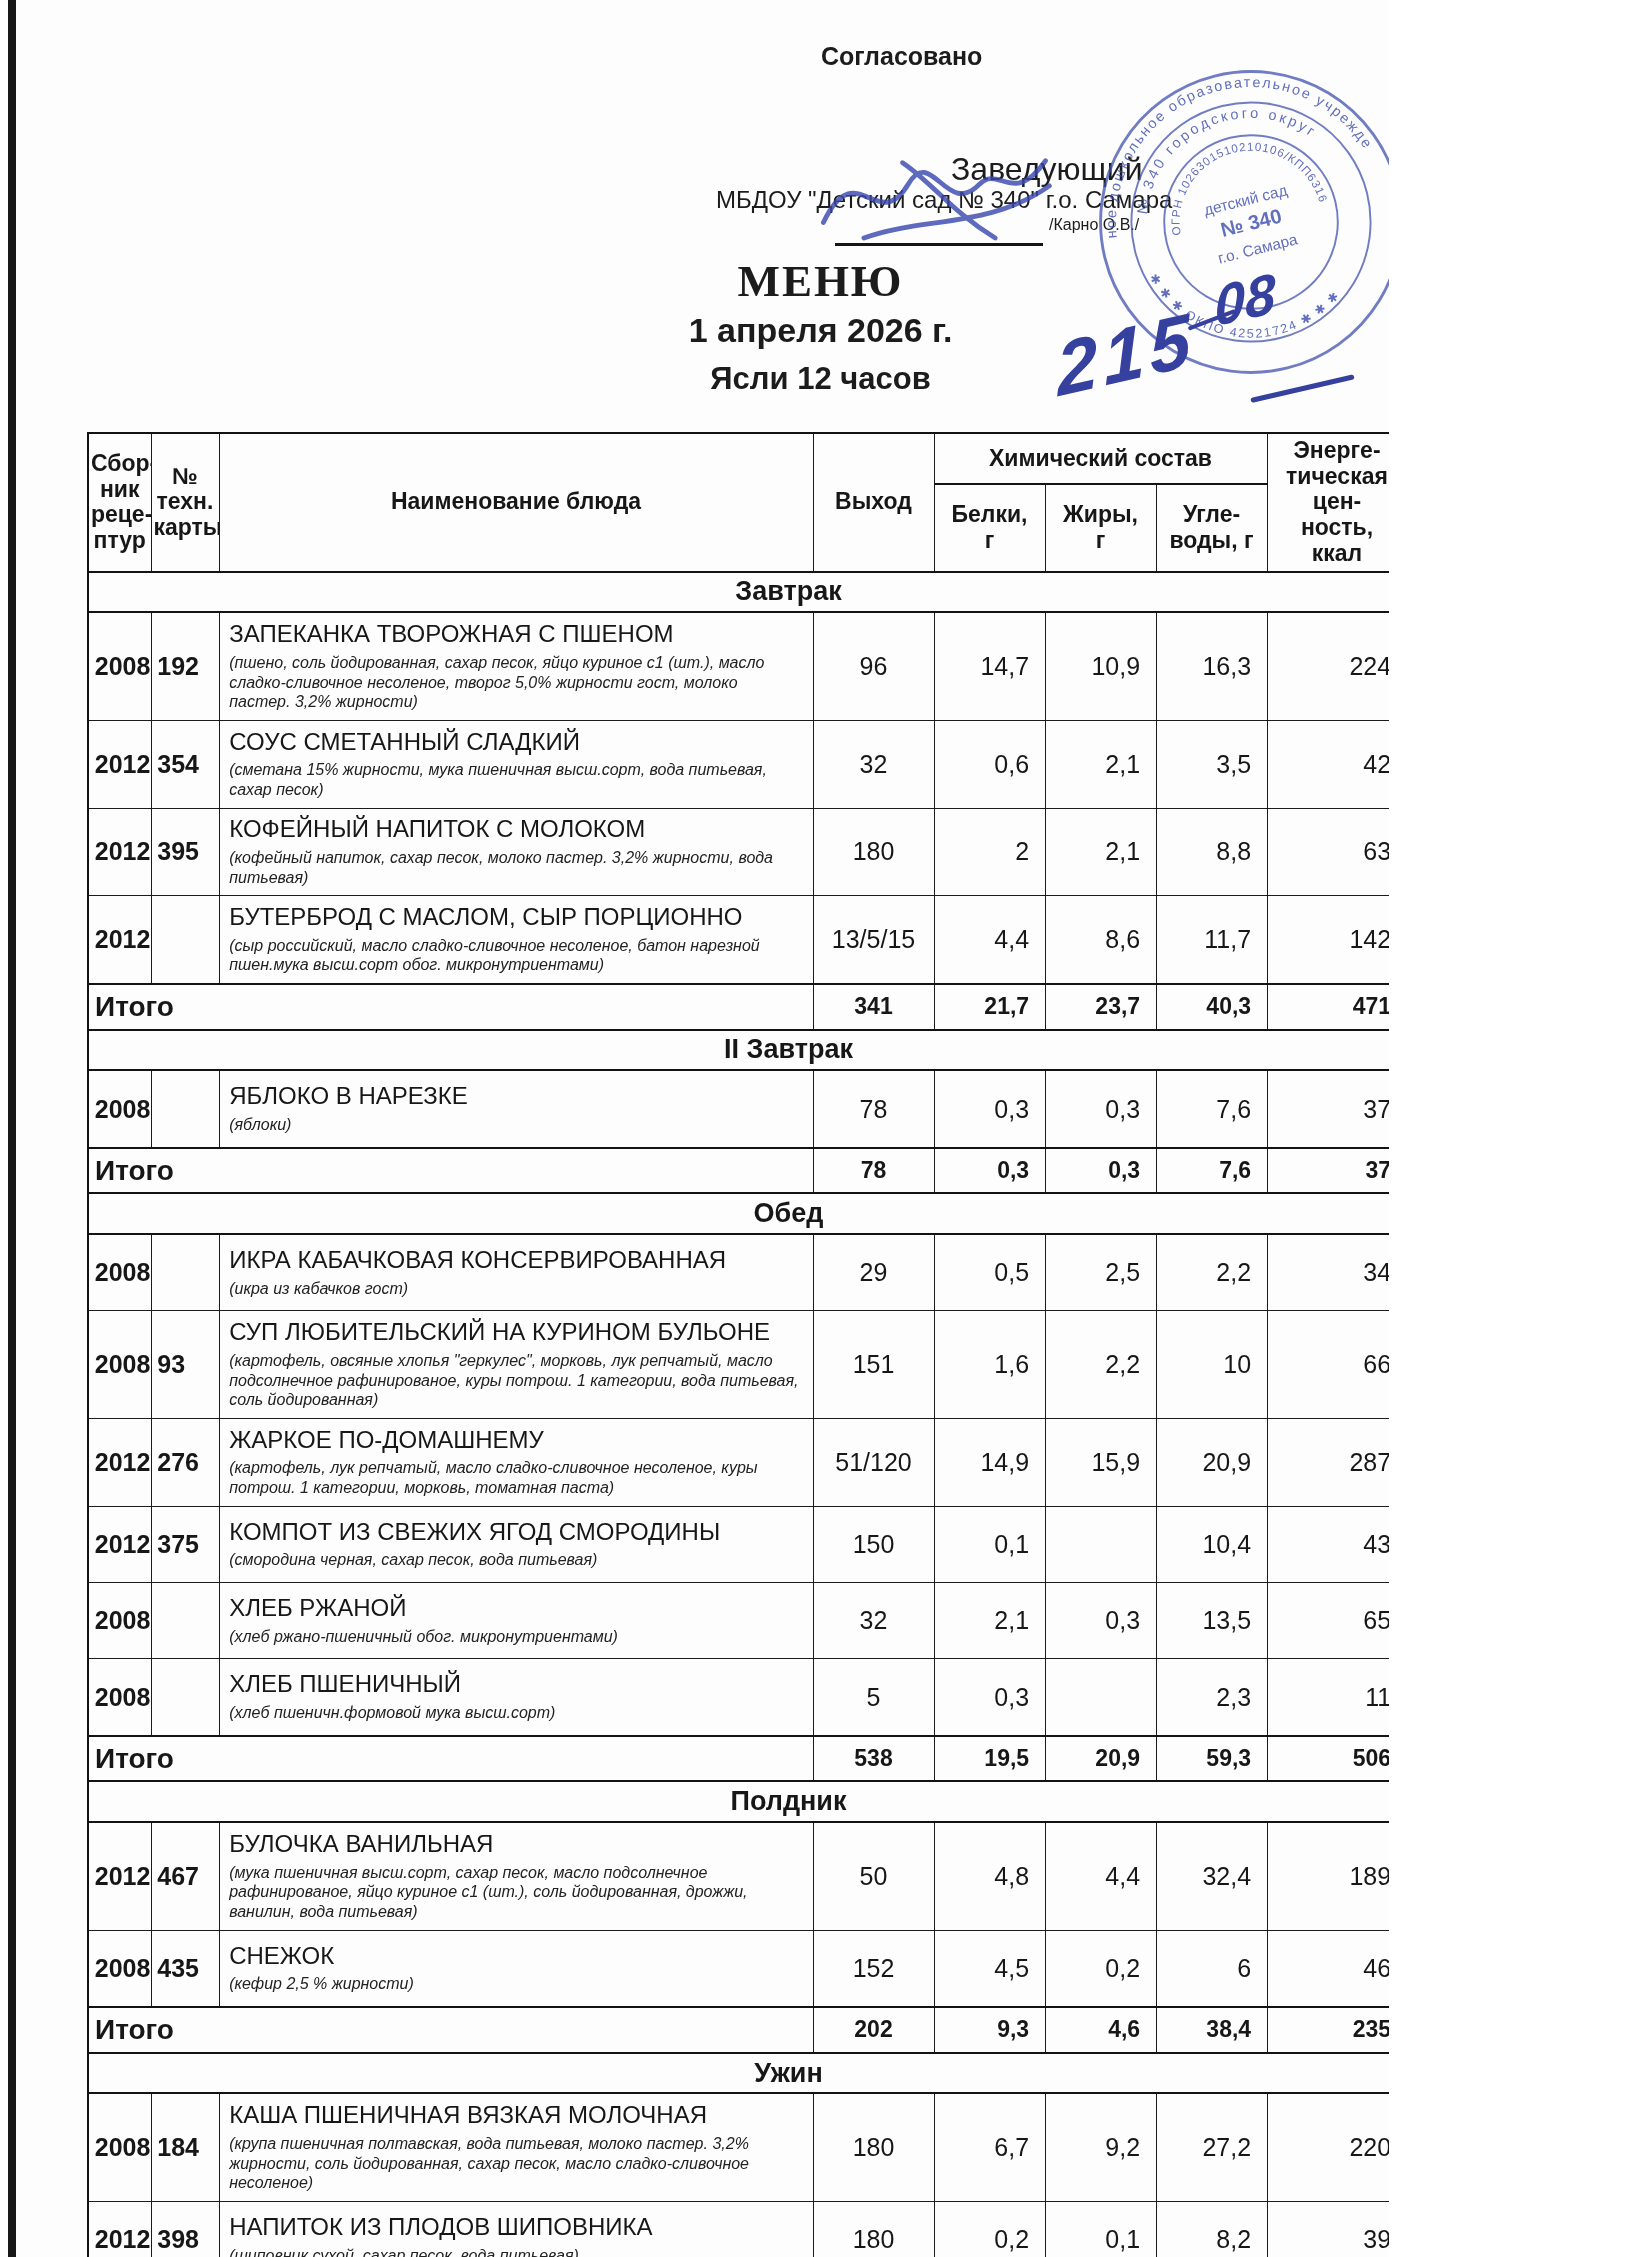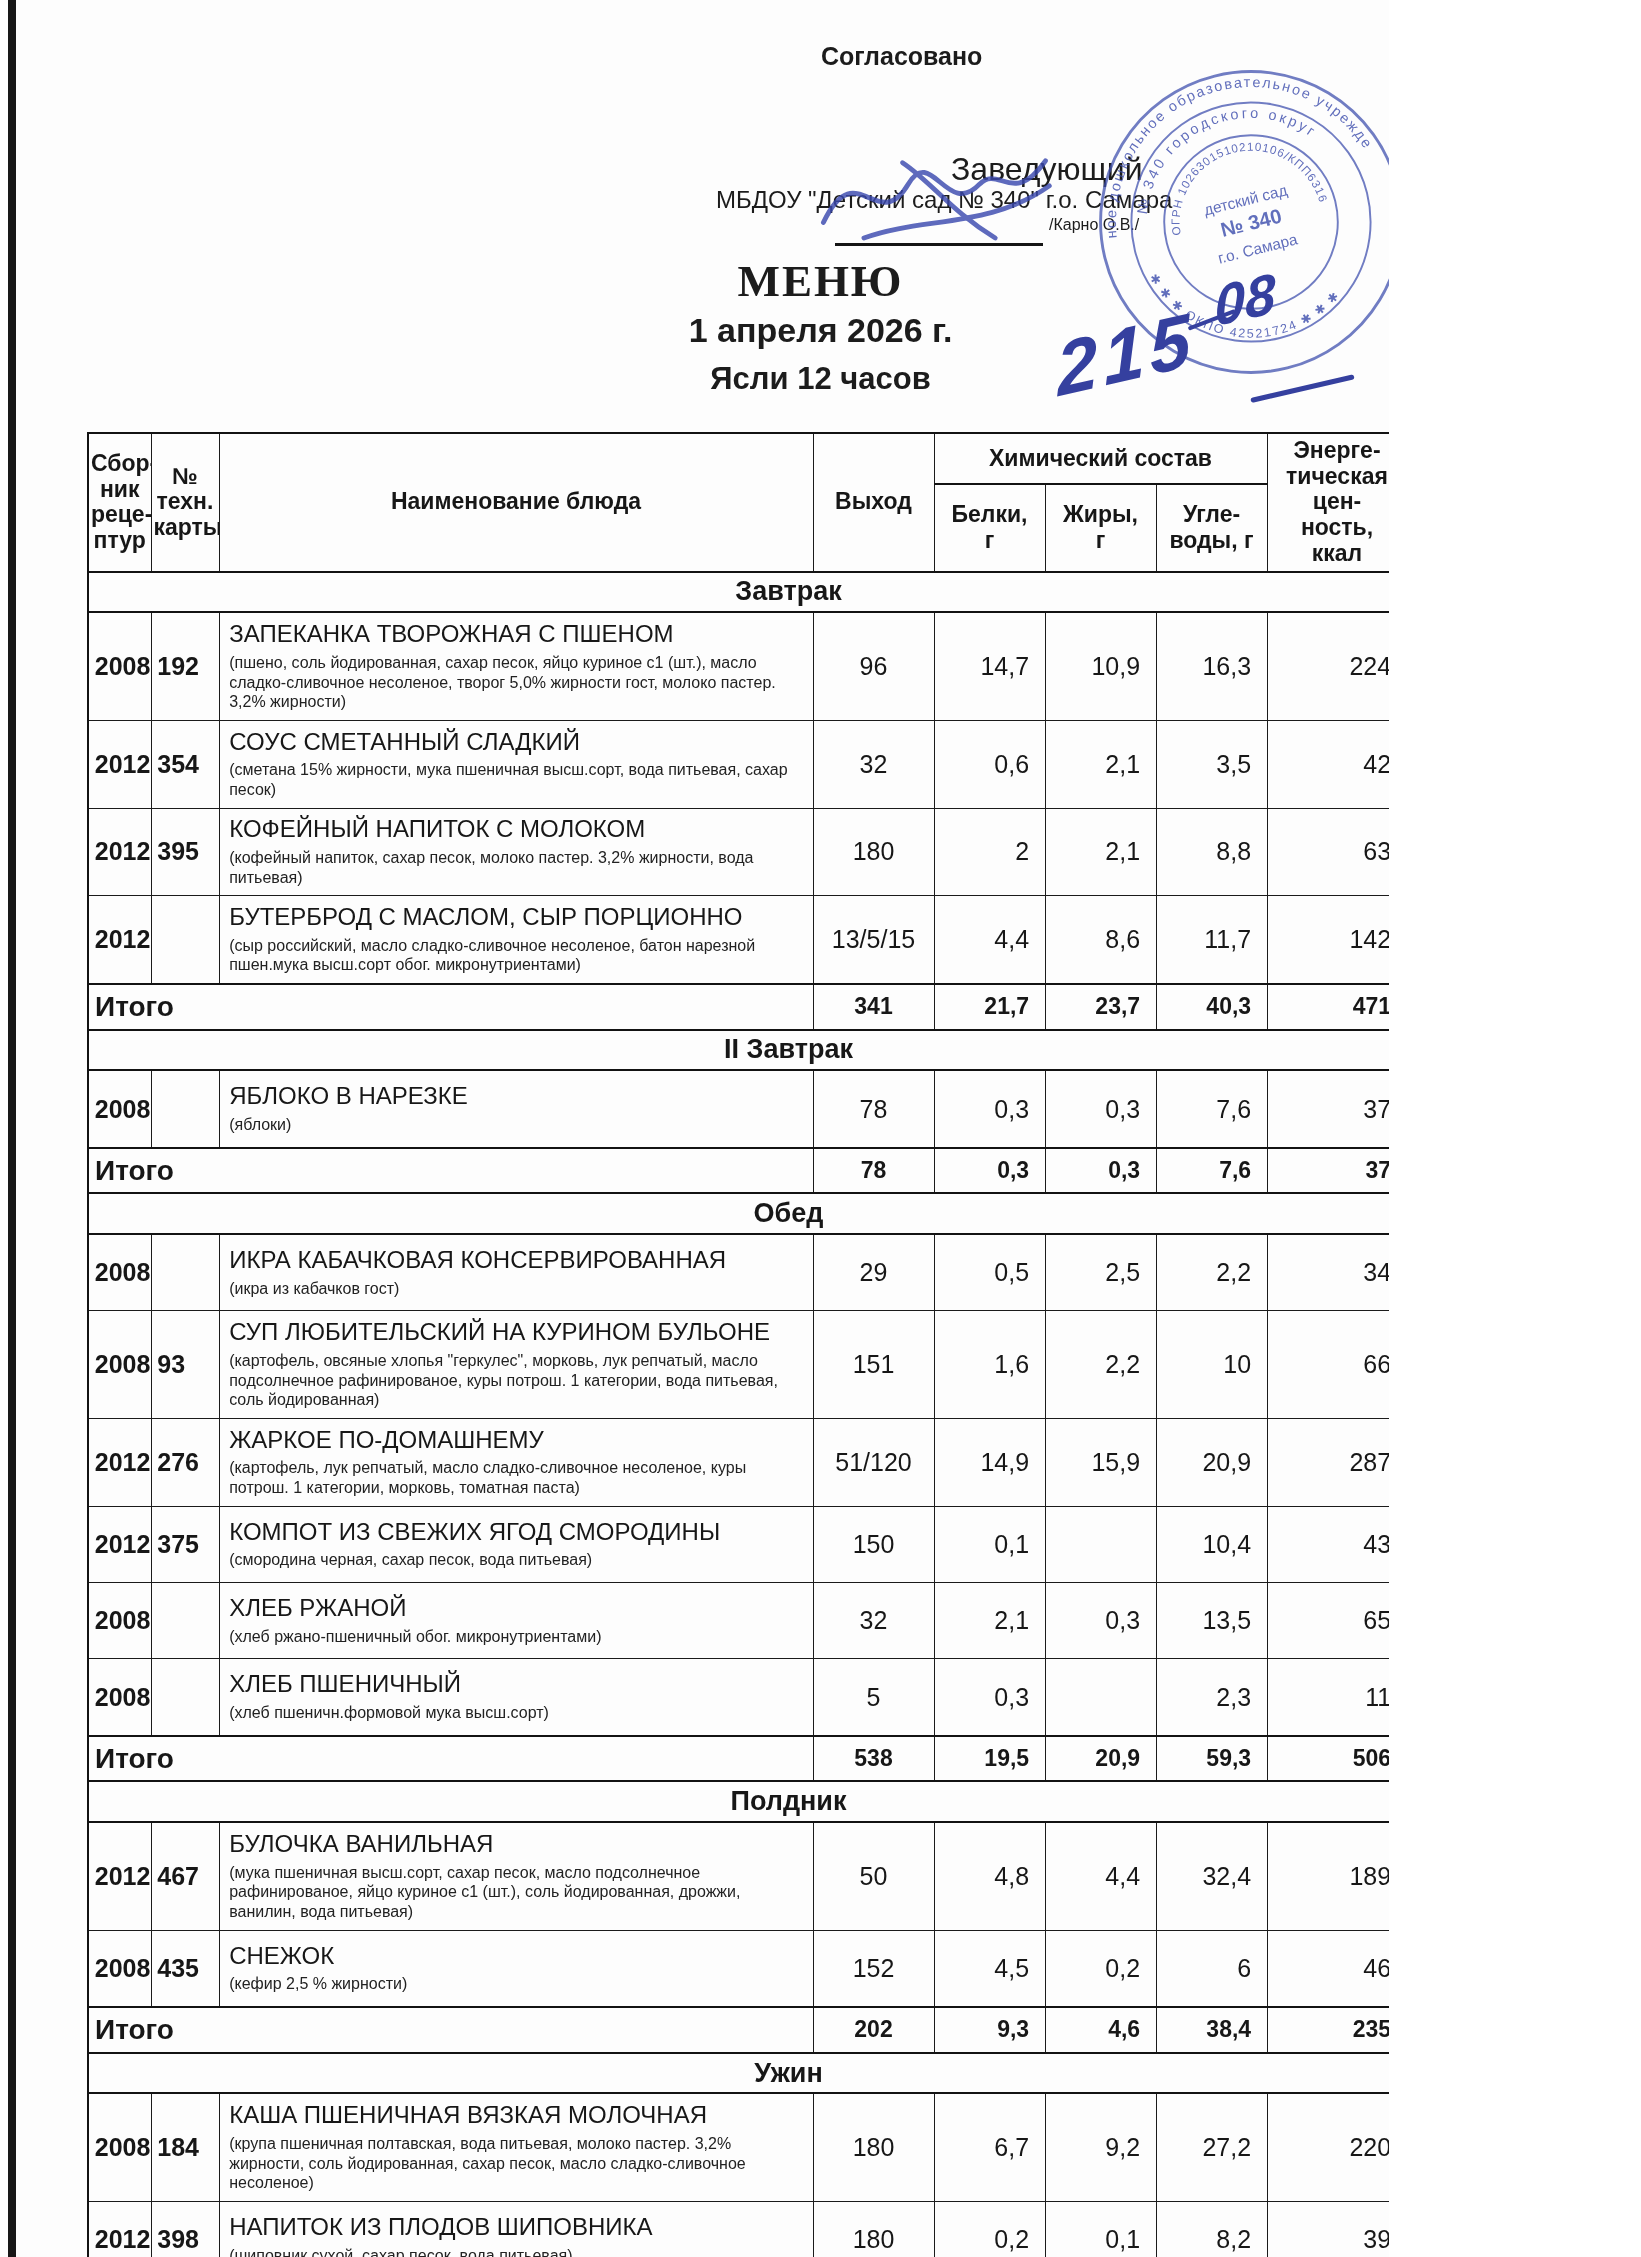--- a/index.html
+++ b/index.html
@@ -55,21 +55,21 @@
   }
   tr.section td{
     text-align:center;font-weight:bold;font-size:27px;padding:3.9px;
     border-top:2.9px solid #131313;border-bottom:2.9px solid #131313;
   }
   td.c-book,td.c-card{text-align:left;font-weight:bold;}
   td.c-out{text-align:center;}
   td.c-num{text-align:right;padding-right:15.4px;}
   td.c-dish{padding:7.7px 9.7px;}
   .dish-name{font-size:24px;line-height:1.12;}
-  .dish-ing{font-size:16px;line-height:1.24;margin-top:4.8px;color:#222;}
+  .dish-ing{font-size:16px;line-height:1.24;margin-top:4.8px;color:#222;font-style:italic;}
   tr.itogo td{border-top:2.9px solid #131313;font-weight:bold;}
   tr.itogo td.itogo-label{text-align:left;padding-left:6px;font-size:28px;}
   tr.itogo td.c-num,tr.itogo td.c-out{font-size:23px;}
   tr.itogo td.c-out{text-align:center;margin-left:8px;}
   tr.dish td{height:60px;}
 </style>
 </head>
 <body>
 
 <div class="sheet">

